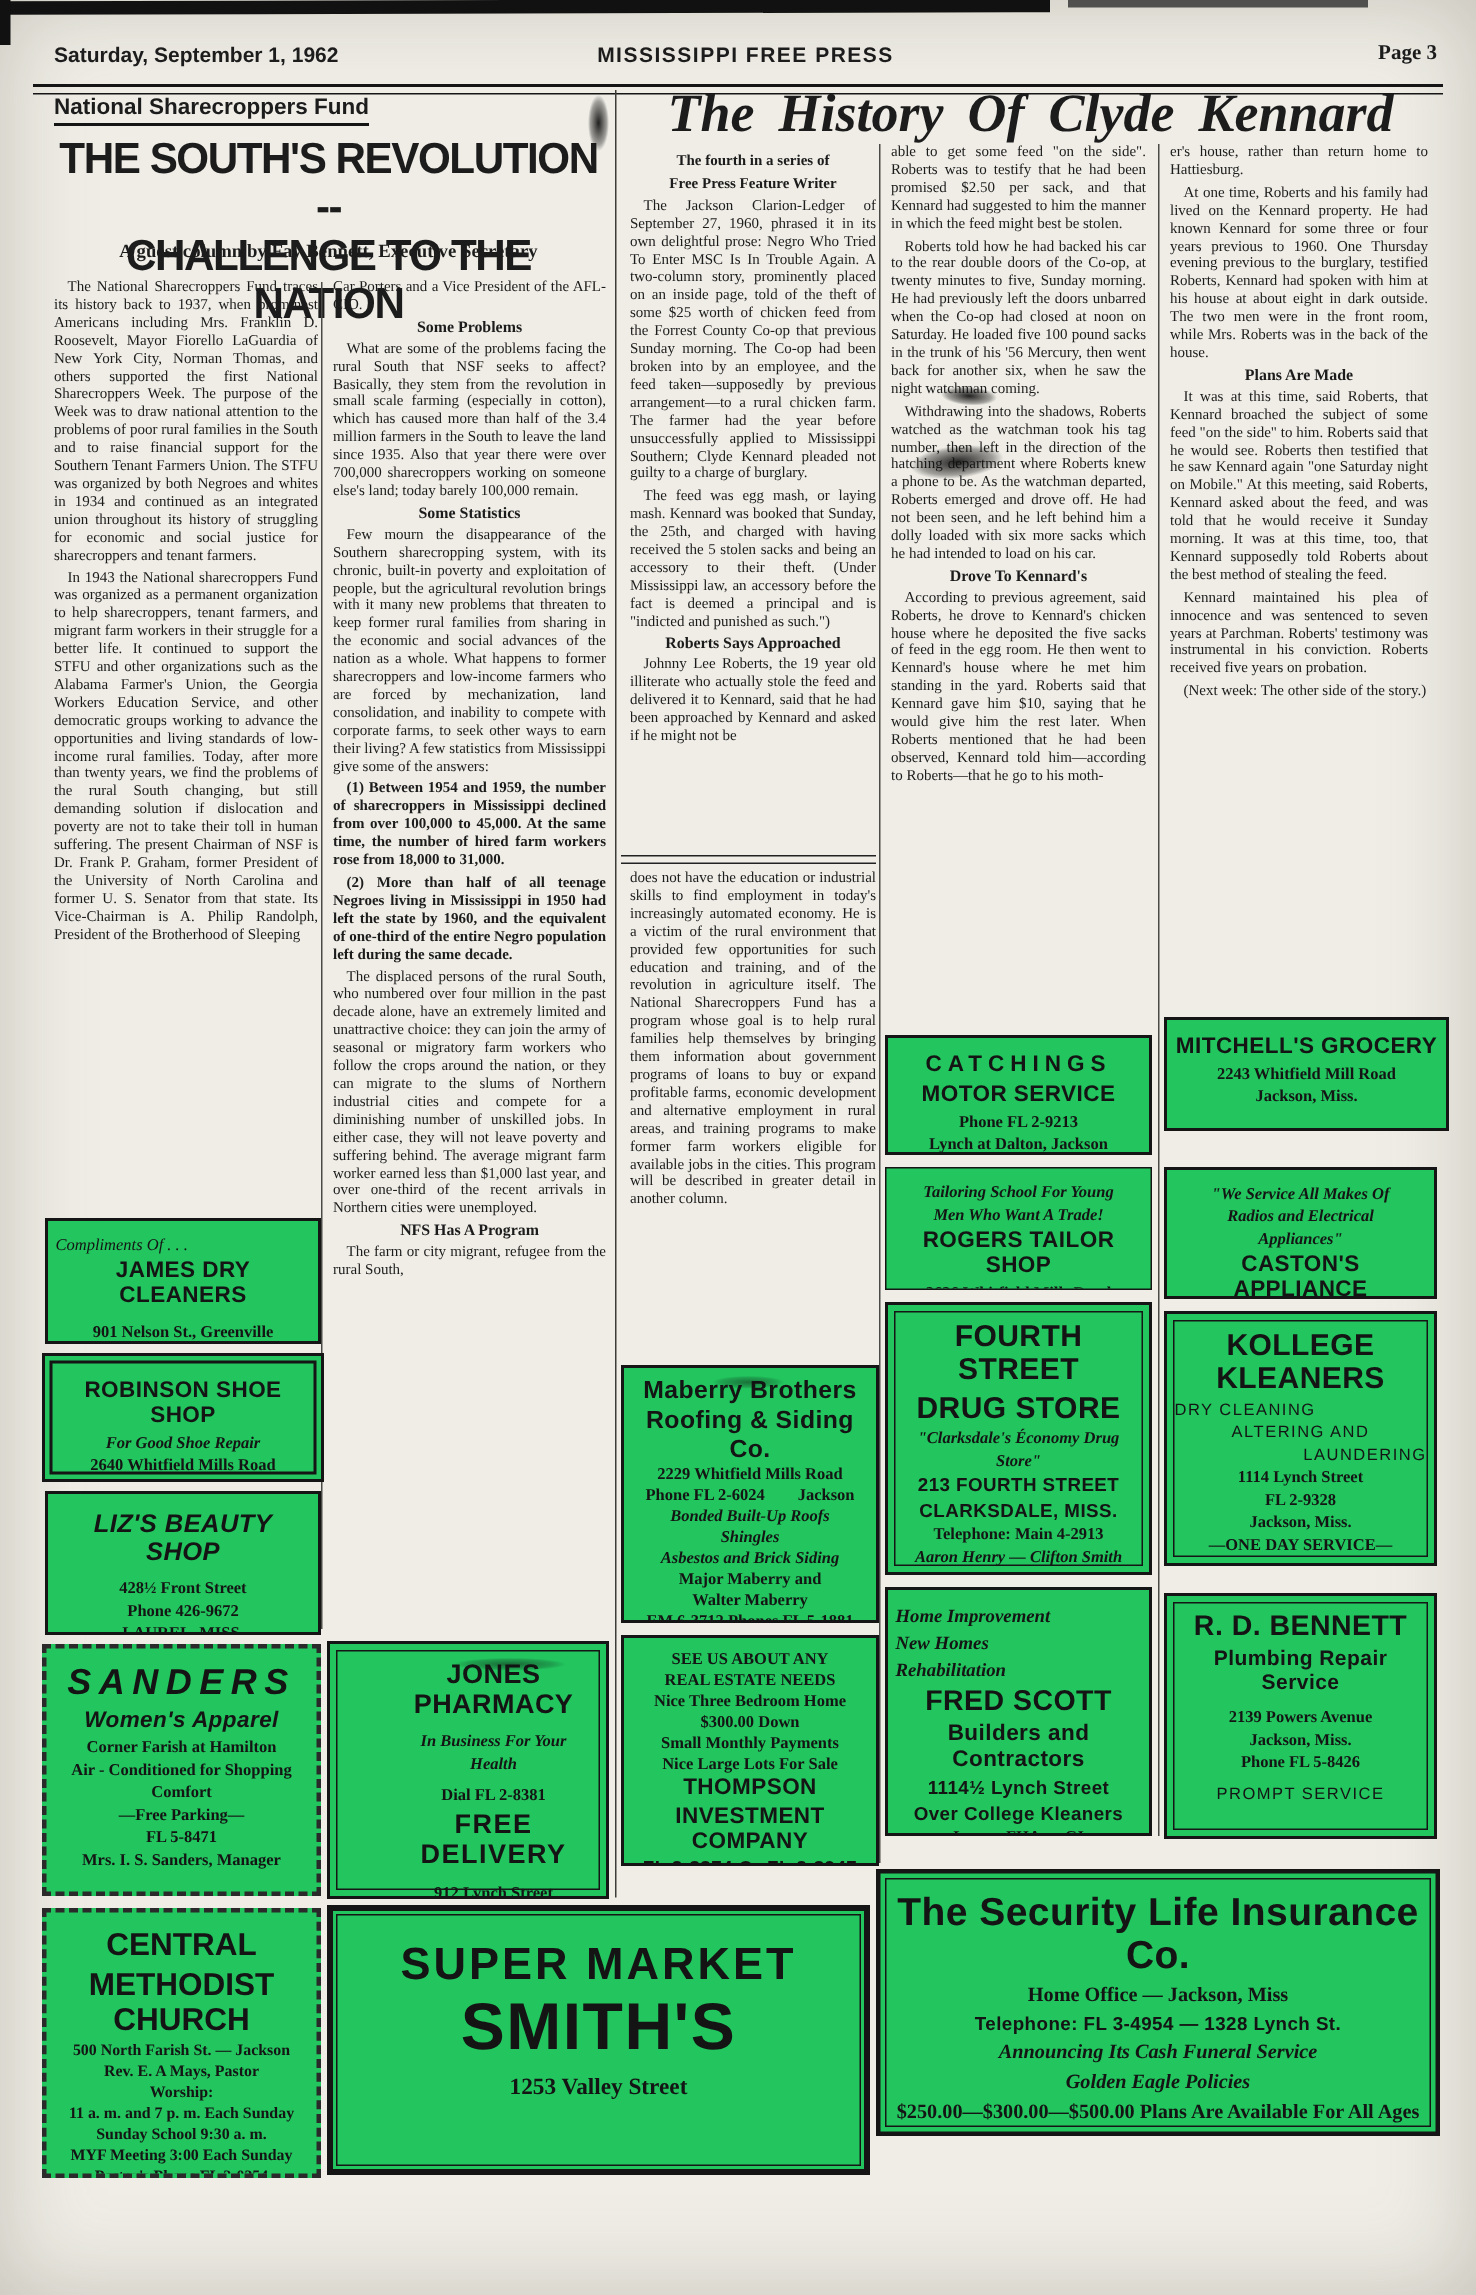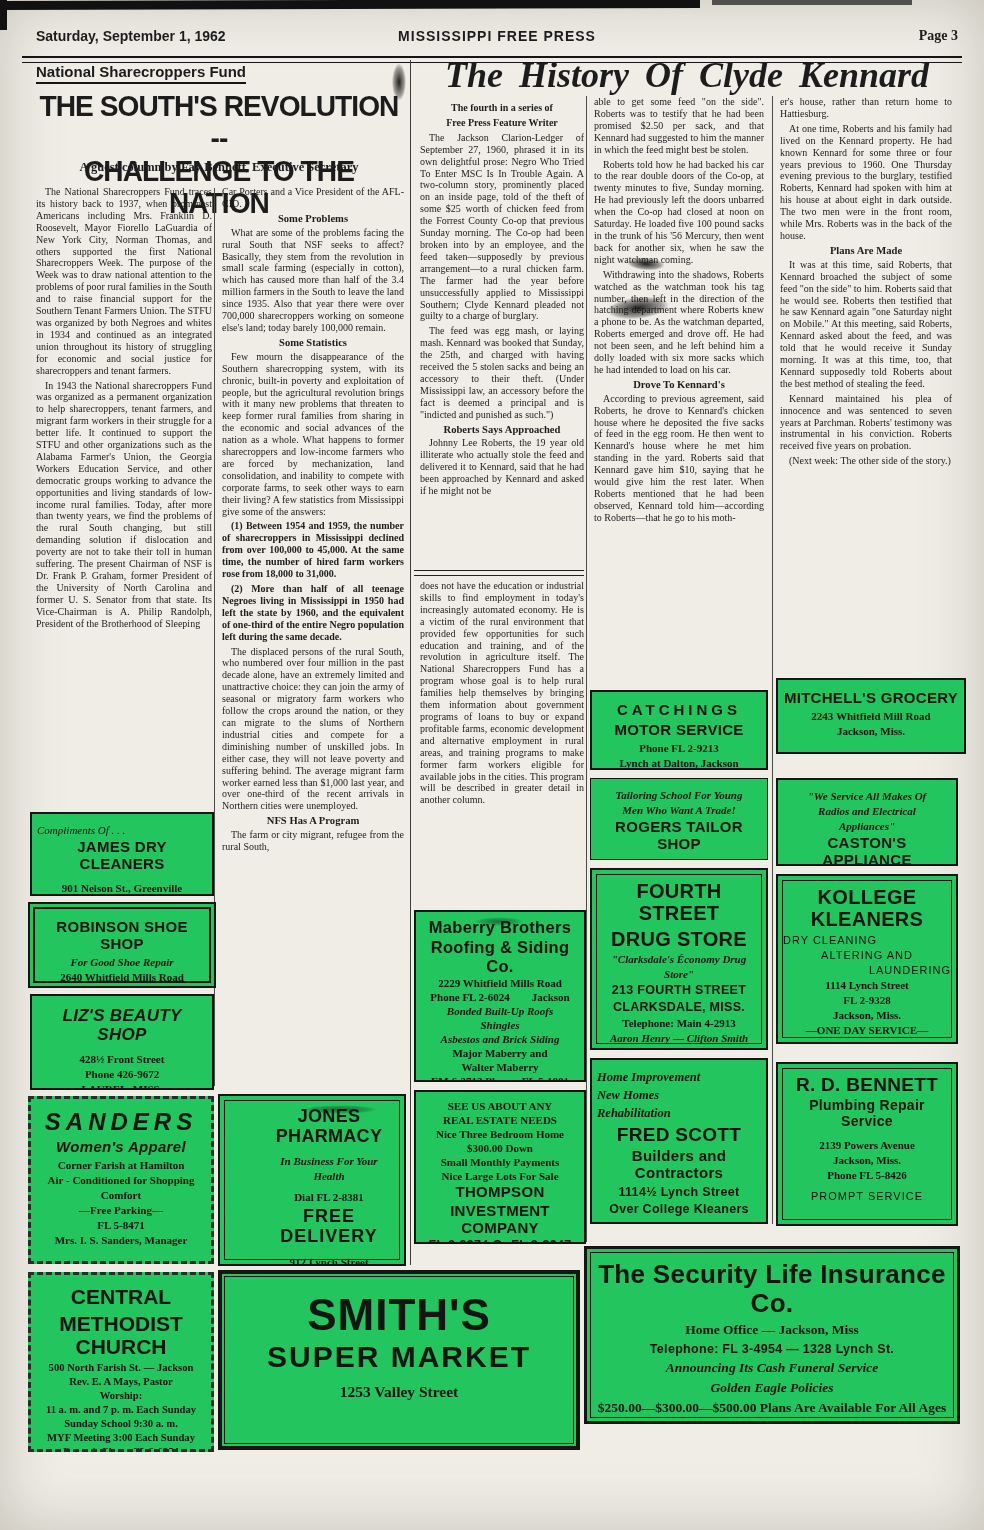--- a/index.html
+++ b/index.html
@@ -226,22 +226,22 @@
   <div class="ad b-inner" id="ad-jones">
       <p class="at">JONES PHARMACY</p>
       <p class="ai gap">In Business For Your</p>
       <p class="ai tight">Health</p>
       <p class="al gap">Dial FL 2-8381</p>
       <p class="at mid">FREE DELIVERY</p>
       <p class="al gap">912 Lynch Street</p>
       <p class="al">Jackson, Miss.</p>
     </div>
   <div class="ad b-inner" id="ad-smiths">
+      <p class="at big2">SUPER MARKET</p>
       <p class="at huge">SMITH'S</p>
-      <p class="at big2">SUPER MARKET</p>
       <p class="al sm2 gap">1253 Valley Street</p>
     </div>
   <div class="ad" id="ad-maberry">
       <p class="at">Maberry Brothers</p>
       <p class="at tight">Roofing &amp; Siding Co.</p>
       <p class="al">2229 Whitfield Mills Road</p>
       <p class="al pre tight">Phone FL 2-6024        Jackson</p>
       <p class="ai">Bonded Built-Up Roofs</p>
       <p class="ai tight">Shingles</p>
       <p class="ai tight">Asbestos and Brick Siding</p>

